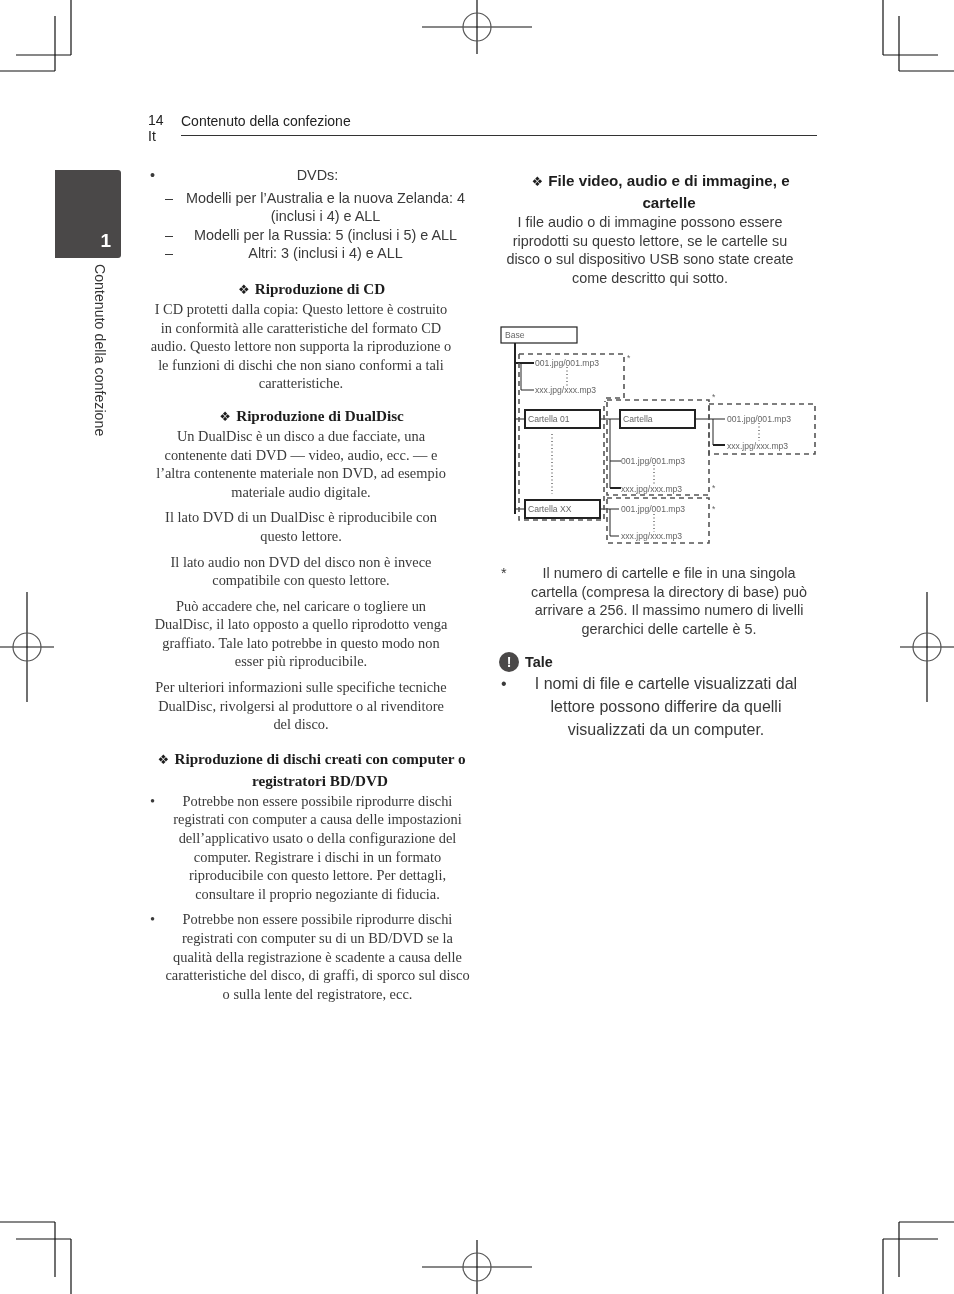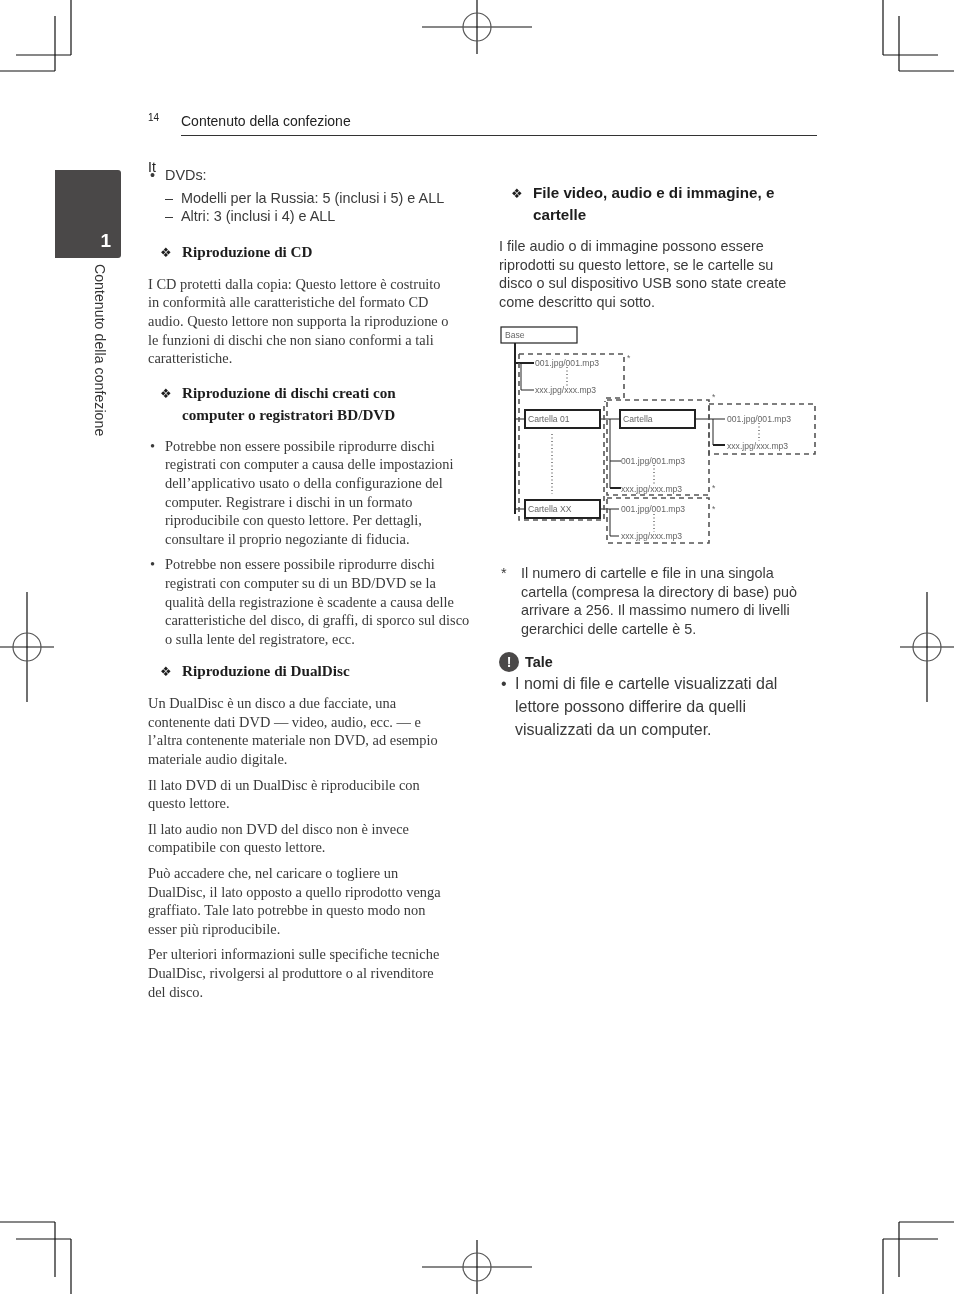--- a/index.html
+++ b/index.html
@@ -1,34 +1,34 @@
 <!DOCTYPE html>
 <html><head>
   <meta charset="utf-8">
   <style>
     html, body { margin: 0; padding: 0; }
     body { width: 954px; height: 1294px; position: relative; background: #ffffff; overflow: hidden;
            font-family: "Liberation Sans", sans-serif; color: #3a3a3a; }
     .abs { position: absolute; }
     svg.marks { position: absolute; left: 0; top: 0; }
     
-    .page-num { left: 148px; top: 112px; font-size: 10px; color: #222; }
-    .page-lang { left: 148px; top: 128px; font-size: 14px; color: #222; margin-top: 31px; }
+    .page-num { left: 148px; top: 112px; font-size: 14px; color: #222; }
+    .page-lang { left: 148px; top: 128px; font-size: 14px; color: #222; }
     .running-title { left: 181px; top: 113px; font-size: 14px; color: #222; }
     .header-rule { left: 181px; top: 135px; width: 636px; height: 1px; background: #333; }
     
     .chapter-tab { left: 55px; top: 170px; width: 66px; height: 88px; background: #4a4848; border-radius: 0 3px 3px 0; }
     .chapter-num { position: absolute; right: 10px; bottom: 6px; color: #fff; font-weight: bold; font-size: 19px; }
     .chapter-side { left: 92px; top: 264px; writing-mode: vertical-rl; font-size: 14px; color: #333; letter-spacing: 0.1px; }
     
-    .col { position: absolute; font-size: 14.4px; line-height: 18.6px; }
+    .col { position: absolute; font-size: 14.4px; line-height: 18.6px; text-align: center; }
     .col-left { left: 148px; top: 166px; width: 322px; }
     .col-right { left: 499px; top: 170px; width: 318px; }
     p { margin: 0 16px 7px 0; }
-    h3 { margin: 12px; font-size: 15.2px; line-height: 21px; font-weight: bold; color: #1d1d1d; padding-left: 22px; text-indent: -22px; }
+    h3 { margin: 0; font-size: 15.2px; line-height: 21px; font-weight: bold; color: #1d1d1d; padding-left: 22px; text-indent: -22px; }
     h3 .diamond { display: inline-block; width: 22px; text-indent: 0; font-weight: normal; font-size: 13px; }
     .sec { margin-top: 12px; font-family: Liberation Serif, serif; }
     ul.bullets { list-style: none; margin: 0; padding: 0; }
     ul.bullets > li { position: relative; padding-left: 17px; margin-bottom: 7px; }
     ul.bullets > li::before { content: "\2022"; position: absolute; left: 2px; top: 0; }
     ul.dashes { list-style: none; margin: 4px 0 0 0; padding: 0; }
     ul.dashes > li { position: relative; padding-left: 33px; }
     ul.dashes > li::before { content: "\2013"; position: absolute; left: 17px; }
     .note-line { position: relative; padding-left: 22px; margin-top: 8px; }
     .note-line .star { position: absolute; left: 2px; top: 0; }
@@ -106,46 +106,47 @@
 <div class="abs chapter-tab">
   <span class="chapter-num">1</span>
 </div>
 <div class="abs chapter-side">Contenuto della confezione</div>
 
 <div class="col col-left">
   <ul class="bullets">
     <li>
       <span>DVDs:</span>
       <ul class="dashes" style="margin-left:-17px;">
+        <li>Modelli per l’Australia e la nuova Zelanda: 4 (inclusi i 4) e ALL</li>
         <li>Modelli per la Russia: 5 (inclusi i 5) e ALL</li>
         <li>Altri: 3 (inclusi i 4) e ALL</li>
       </ul>
     </li>
   </ul>
 
   <div class="sec" style="margin-top:15px;">
     <h3><span class="diamond">❖</span><span>Riproduzione di CD</span></h3>
     <p>I CD protetti dalla copia: Questo lettore è costruito in conformità alle caratteristiche del formato CD audio. Questo lettore non supporta la riproduzione o le funzioni di dischi che non siano conformi a tali caratteristiche.</p>
-  </div>
-
-  <div class="sec" style="margin-top:14px;">
-    <h3><span class="diamond">❖</span><span>Riproduzione di dischi creati con computer o registratori BD/DVD</span></h3>
-    <ul class="bullets" style="margin-top:1px;">
-      <li>Potrebbe non essere possibile riprodurre dischi registrati con computer a causa delle impostazioni dell’applicativo usato o della configurazione del computer. Registrare i dischi in un formato riproducibile con questo lettore. Per dettagli, consultare il proprio negoziante di fiducia.</li>
-      <li>Potrebbe non essere possibile riprodurre dischi registrati con computer su di un BD/DVD se la qualità della registrazione è scadente a causa delle caratteristiche del disco, di graffi, di sporco sul disco o sulla lente del registratore, ecc.</li>
-    </ul>
   </div>
 
   <div class="sec">
     <h3><span class="diamond">❖</span><span>Riproduzione di DualDisc</span></h3>
     <p>Un DualDisc è un disco a due facciate, una contenente dati DVD — video, audio, ecc. — e l’altra contenente materiale non DVD, ad esempio materiale audio digitale.</p>
     <p>Il lato DVD di un DualDisc è riproducibile con questo lettore.</p>
     <p>Il lato audio non DVD del disco non è invece compatibile con questo lettore.</p>
     <p>Può accadere che, nel caricare o togliere un DualDisc, il lato opposto a quello riprodotto venga graffiato. Tale lato potrebbe in questo modo non esser più riproducibile.</p>
     <p>Per ulteriori informazioni sulle specifiche tecniche DualDisc, rivolgersi al produttore o al rivenditore del disco.</p>
+  </div>
+
+  <div class="sec" style="margin-top:14px;">
+    <h3><span class="diamond">❖</span><span>Riproduzione di dischi creati con computer o registratori BD/DVD</span></h3>
+    <ul class="bullets" style="margin-top:1px;">
+      <li>Potrebbe non essere possibile riprodurre dischi registrati con computer a causa delle impostazioni dell’applicativo usato o della configurazione del computer. Registrare i dischi in un formato riproducibile con questo lettore. Per dettagli, consultare il proprio negoziante di fiducia.</li>
+      <li>Potrebbe non essere possibile riprodurre dischi registrati con computer su di un BD/DVD se la qualità della registrazione è scadente a causa delle caratteristiche del disco, di graffi, di sporco sul disco o sulla lente del registratore, ecc.</li>
+    </ul>
   </div>
 </div>
 
 <div class="col col-right">
   <h3><span class="diamond">❖</span><span>File video, audio e di immagine, e cartelle</span></h3>
   <p>I file audio o di immagine possono essere riprodotti su questo lettore, se le cartelle su disco o sul dispositivo USB sono state create come descritto qui sotto.</p>
 </div>
 
 <svg class="diagram" viewBox="0 0 320 230">
   <g fill="none" stroke="#222">

